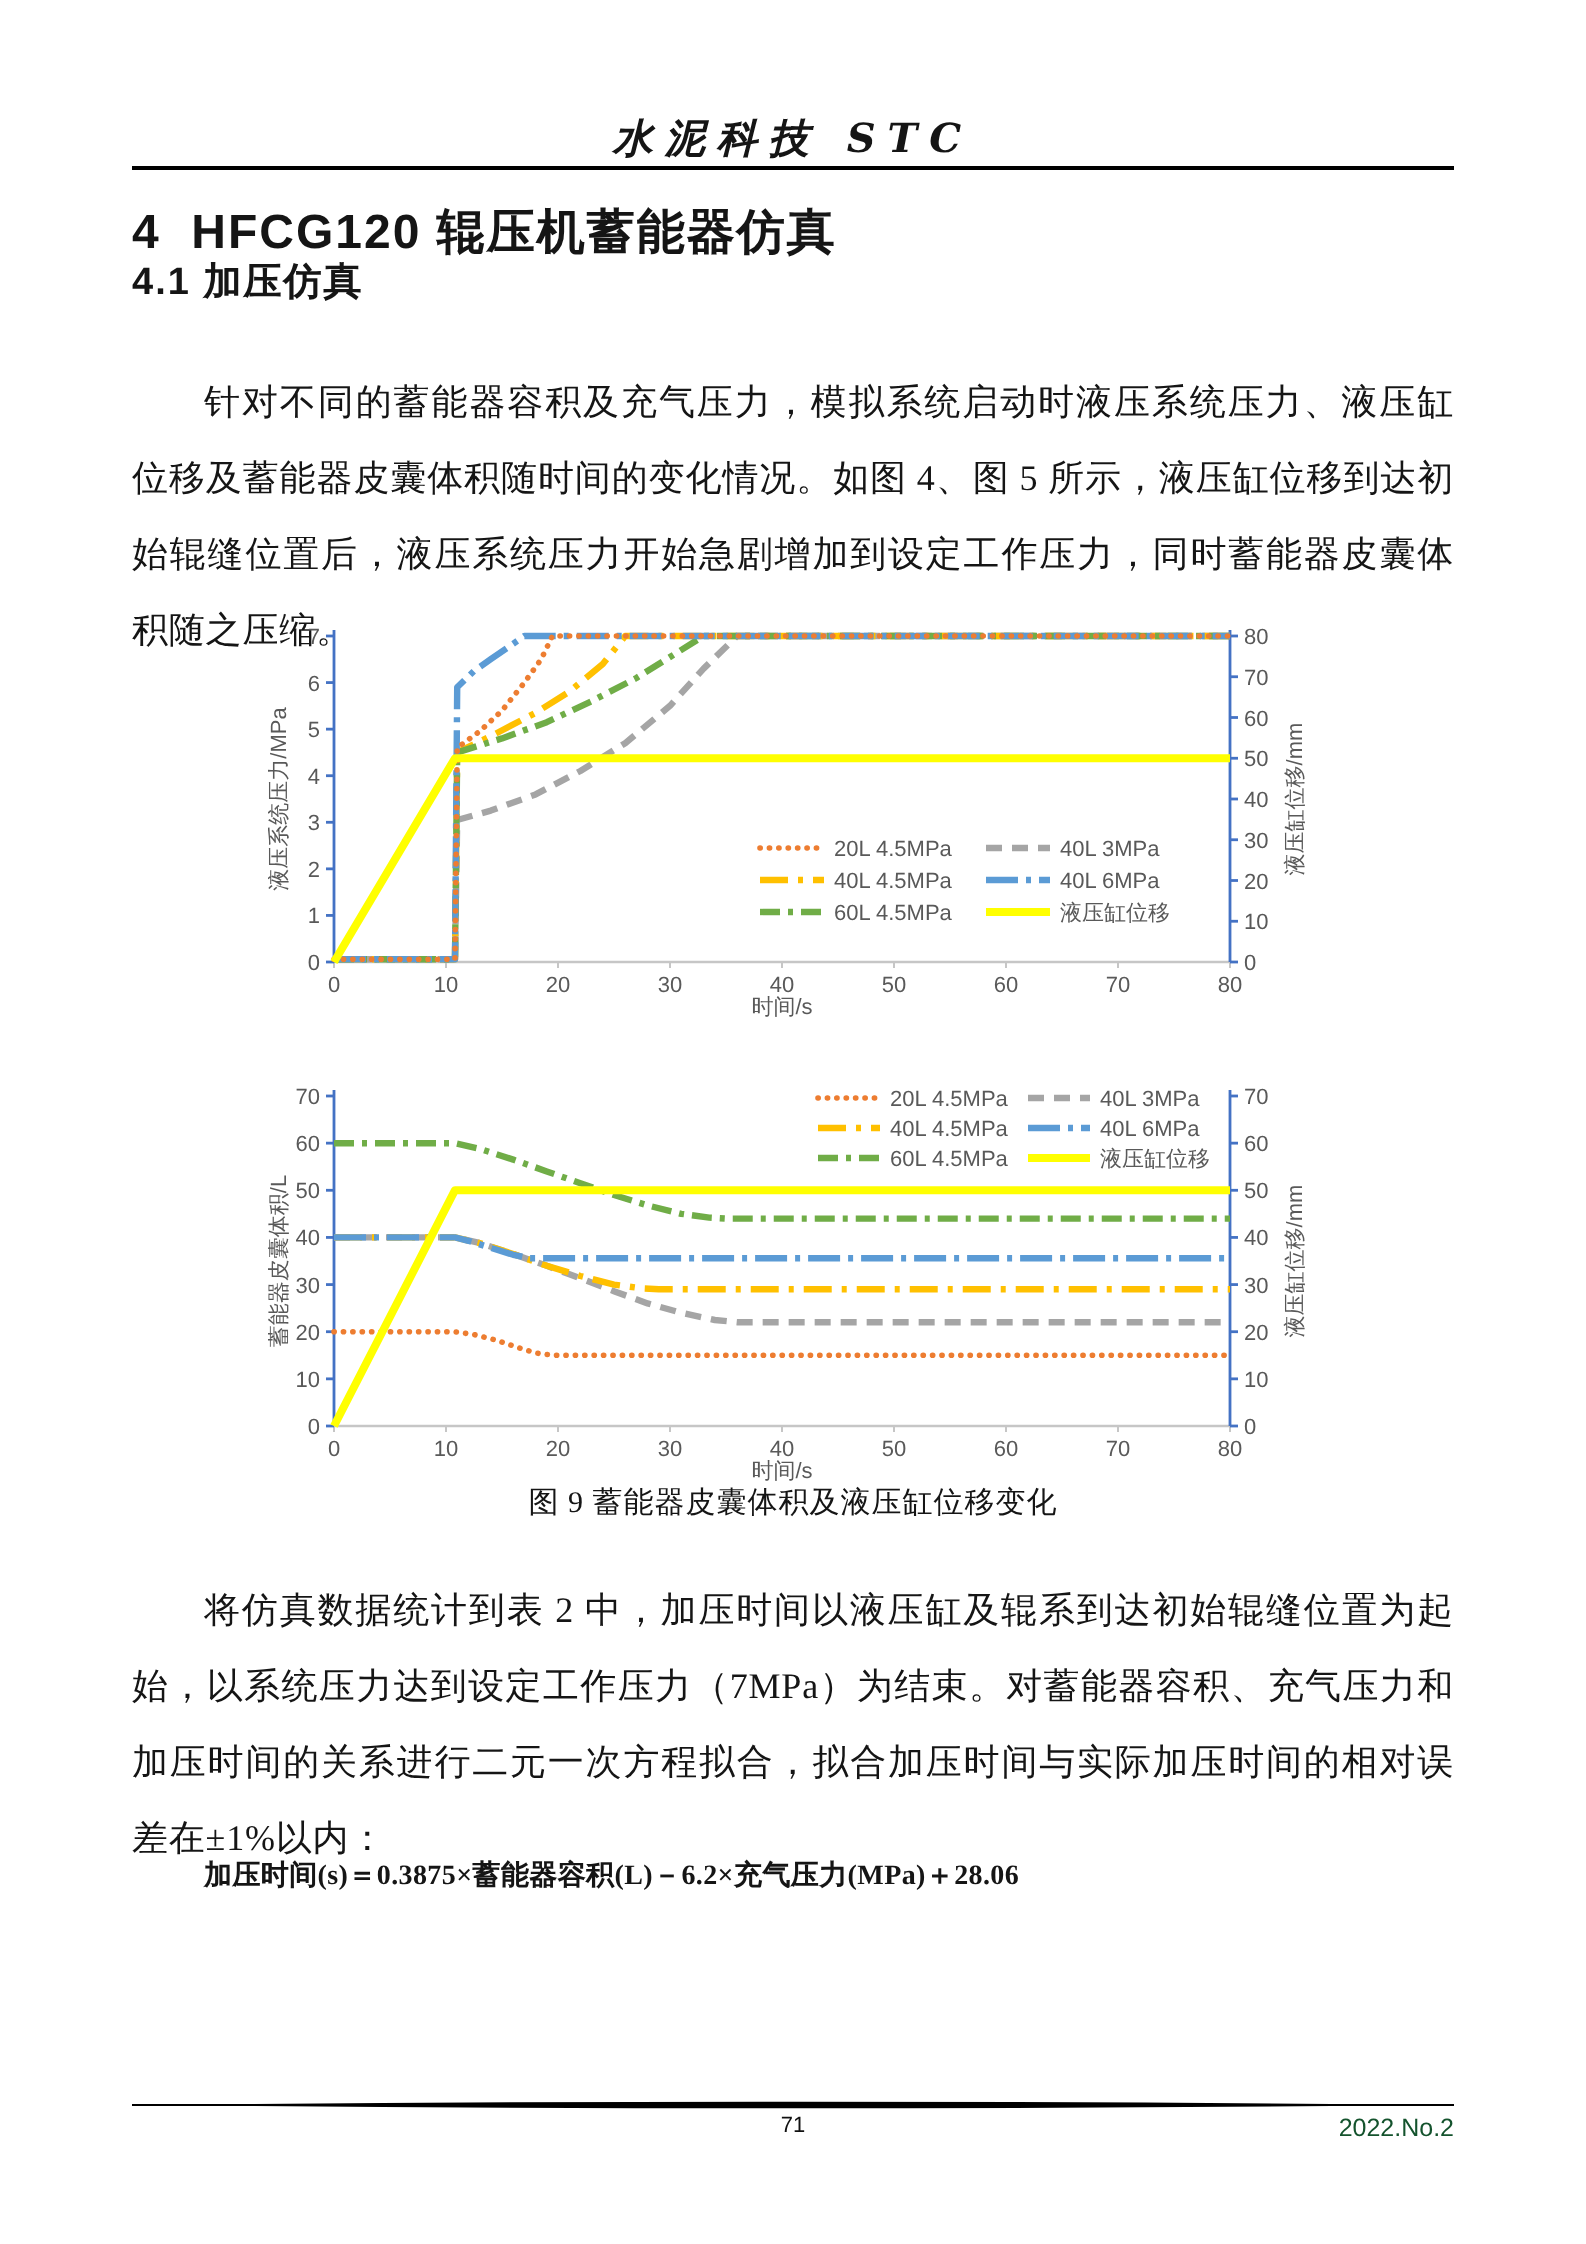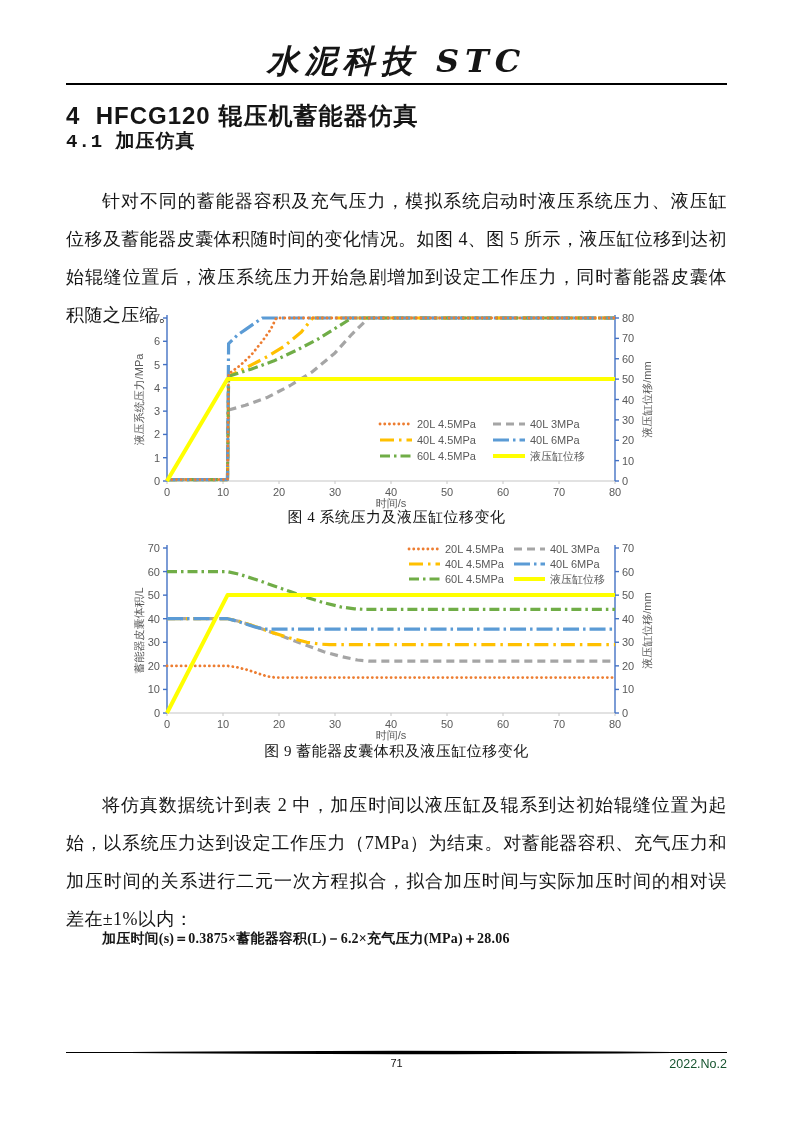--- a/index.html
+++ b/index.html
@@ -1,25 +1,25 @@
 <!DOCTYPE html>
 <html><head>
 <meta charset="utf-8">
 <style>
   html,body{margin:0;padding:0;background:#fff;}
   .page{position:relative;width:793px;height:1122px;background:#fff;overflow:hidden;
         font-family:"Liberation Serif",serif;color:#151515;}
   .abs{position:absolute;}
-  .journal-title{top:40px;left:0;width:100%;text-align:center;
+  .journal-title{top:56px;left:0;width:100%;text-align:center;
         font-family:"DejaVu Serif",serif;font-style:italic;font-weight:700;
-        font-size:32px;letter-spacing:6px;}
+        font-size:20px;letter-spacing:6px;}
   .header-rule{top:83px;left:66px;width:661px;height:2px;background:#000;}
   .sec-heading{top:100px;left:66px;font-family:Liberation Sans, sans-serif;
         font-weight:700;font-size:24px;letter-spacing:1px;white-space:pre;}
-  .sub-heading{top:128px;left:66px;font-family:Liberation Mono, monospace;
+  .sub-heading{top:128px;left:66px;font-family:Liberation Sans, sans-serif;
         font-weight:700;font-size:19px;letter-spacing:1px;white-space:pre;}
   .body-para{left:66px;width:661px;font-size:18px;line-height:38px;
         text-align:justify;text-indent:2em;letter-spacing:0.4px;}
   .p1{top:164px;} .p2{top:768px;} .p3{top:954px;}
   .formula{top:920px;left:66px;width:661px;font-size:14px;line-height:38px;
         font-weight:700;padding-left:36px;box-sizing:border-box;letter-spacing:0.2px;}
   .figure{left:134px;width:525px;}
   .fig4{top:308px;} .fig5{top:538px;}
   .caption{left:66px;width:661px;text-align:center;font-size:15px;letter-spacing:0.5px;}
   .cap4{top:508px;} .cap5{top:742px;}
@@ -118,21 +118,20 @@
         <line x1="246" y1="132" x2="278" y2="132" stroke="#FFC000" stroke-width="3.2" stroke-dasharray="14 5 2.5 5" stroke-linecap="butt"></line>
         <text x="283" y="136" text-anchor="start">40L 4.5MPa</text>
         <line x1="359" y1="132" x2="391" y2="132" stroke="#5B9BD5" stroke-width="3.2" stroke-dasharray="16 4 2.5 4" stroke-linecap="butt"></line>
         <text x="396" y="136" text-anchor="start">40L 6MPa</text>
         <line x1="246" y1="148" x2="278" y2="148" stroke="#70AD47" stroke-width="3.2" stroke-dasharray="10 4 2.5 4" stroke-linecap="butt"></line>
         <text x="283" y="152" text-anchor="start">60L 4.5MPa</text>
         <line x1="359" y1="148" x2="391" y2="148" stroke="#FFFF00" stroke-width="4" stroke-dasharray="none" stroke-linecap="butt"></line>
         <text x="396" y="152" text-anchor="start">液压缸位移</text>
       </svg>
   </div>
-  <div class="abs caption cap4">图 4 系统压力及液压缸位移变化</div>
 
   <div class="abs figure fig5">
     <svg id="chart2" class="chart" viewBox="0 0 525 204" width="525" height="204">
         <line x1="33" y1="175" x2="481" y2="175" stroke="#C6C6C6" stroke-width="1.2"></line>
         <line x1="33" y1="175" x2="33" y2="178" stroke="#C6C6C6" stroke-width="1"></line>
         <text x="33" y="190" text-anchor="middle">0</text>
         <line x1="89" y1="175" x2="89" y2="178" stroke="#C6C6C6" stroke-width="1"></line>
         <text x="89" y="190" text-anchor="middle">10</text>
         <line x1="145" y1="175" x2="145" y2="178" stroke="#C6C6C6" stroke-width="1"></line>
         <text x="145" y="190" text-anchor="middle">20</text>

